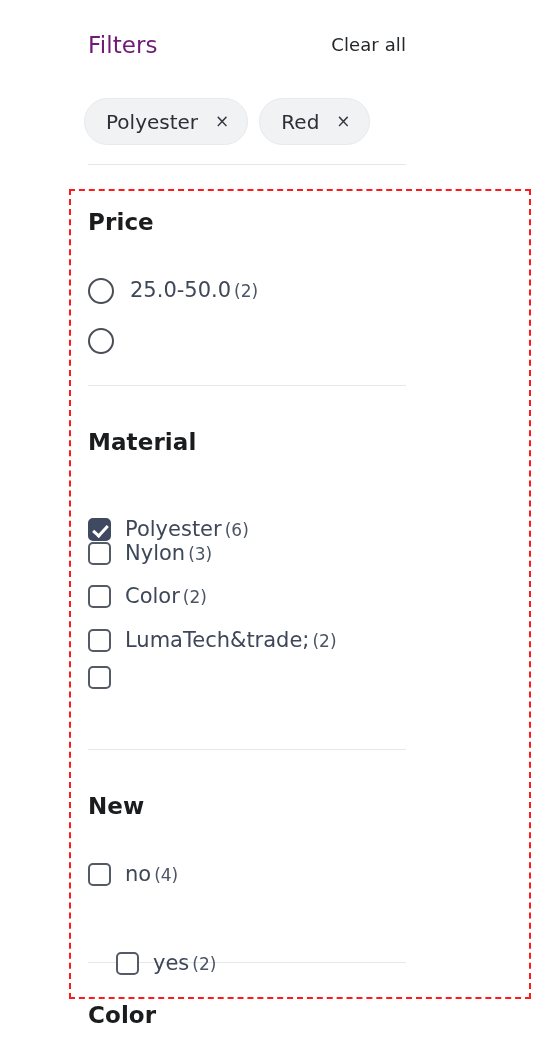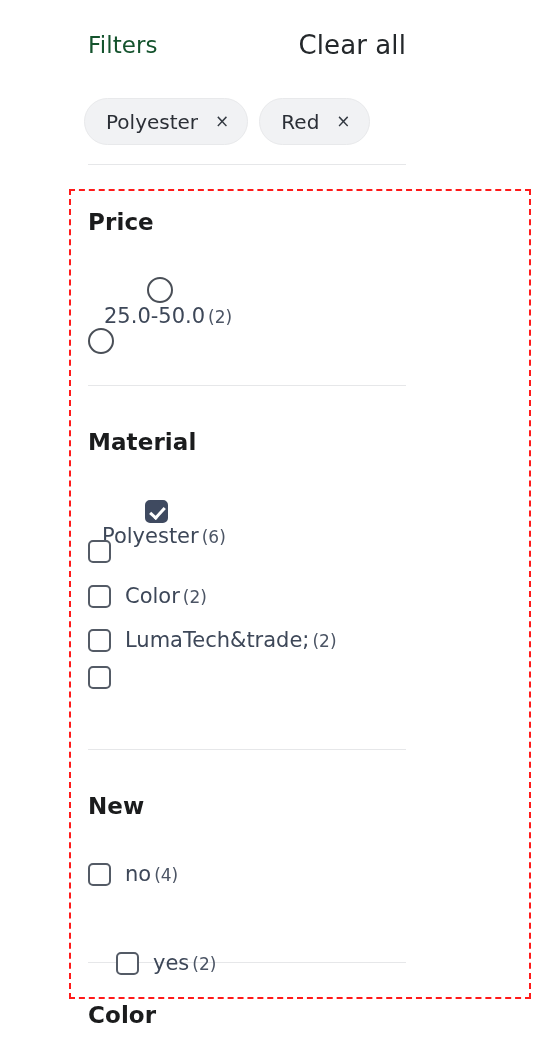--- a/index.html
+++ b/index.html
@@ -23,27 +23,27 @@
     left: 88px;
     top: 28px;
     width: 318px;
     height: 34px;
     display: flex;
     align-items: center;
     justify-content: space-between;
   }
   .filters-title {
     font-size: 23px;
-    color: #14532d;
+    color: #701a75;
     font-weight: 400;
     line-height: 1;
     letter-spacing: 0.1px;
   }
   .clear-all {
-    font-size: 26px;
+    font-size: 18px;
     color: #24282b;
     font-weight: 400;
     line-height: 1;
     cursor: pointer;
     letter-spacing: 0.1px;
   }
 
   
   .pill-row {
     position: absolute;
@@ -169,24 +169,24 @@
     max-width: 290px;
   }
   .opt-text.cb { margin-left: 14px; }
   .opt-count {
     font-size: 17px;
     color: #4c5565;
     margin-left: 3px;
   }
 
   
-  .p1 { top: 277px; flex-direction: column; }
+  .p1 { top: 277px; }
   .p2 { top: 328px; }
   
-  .m1 { top: 500px; flex-direction: column; }
+  .m1 { top: 516px; }
   .m2 { top: 540px; }
   .m3 { top: 583px; }
   .m4 { top: 627px; }
   .m5 { top: 666px; }
   
   .n1 { top: 861px; }
   .n2 { top: 950px; margin-left: 28px; }
 </style>
 </head>
 <body>
@@ -225,20 +225,21 @@
 
 <div class="group-heading h-material">Material</div>
 
 <div class="opt m1">
   <span class="cbox checked"></span>
   <span class="opt-text cb"><span>Polyester</span><span class="opt-count">(6)</span></span>
 </div>
 
 <div class="opt m2">
   <span class="cbox"></span>
+  <span class="opt-text cb"><span>Nylon</span><span class="opt-count">(3)</span></span>
 </div>
 
 <div class="opt m3">
   <span class="cbox"></span>
   <span class="opt-text cb"><span>Color</span><span class="opt-count">(2)</span></span>
 </div>
 
 <div class="opt m4">
   <span class="cbox"></span>
   <span class="opt-text cb"><span>LumaTech&amp;trade;</span><span class="opt-count">(2)</span></span>

